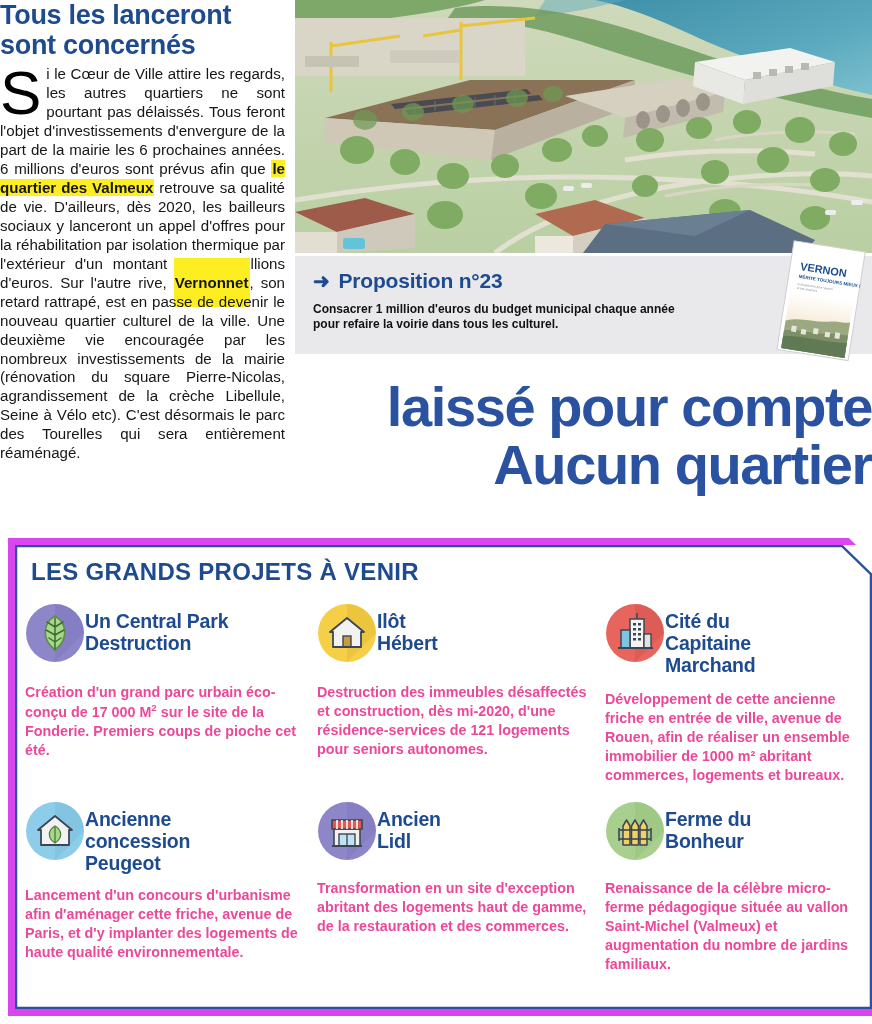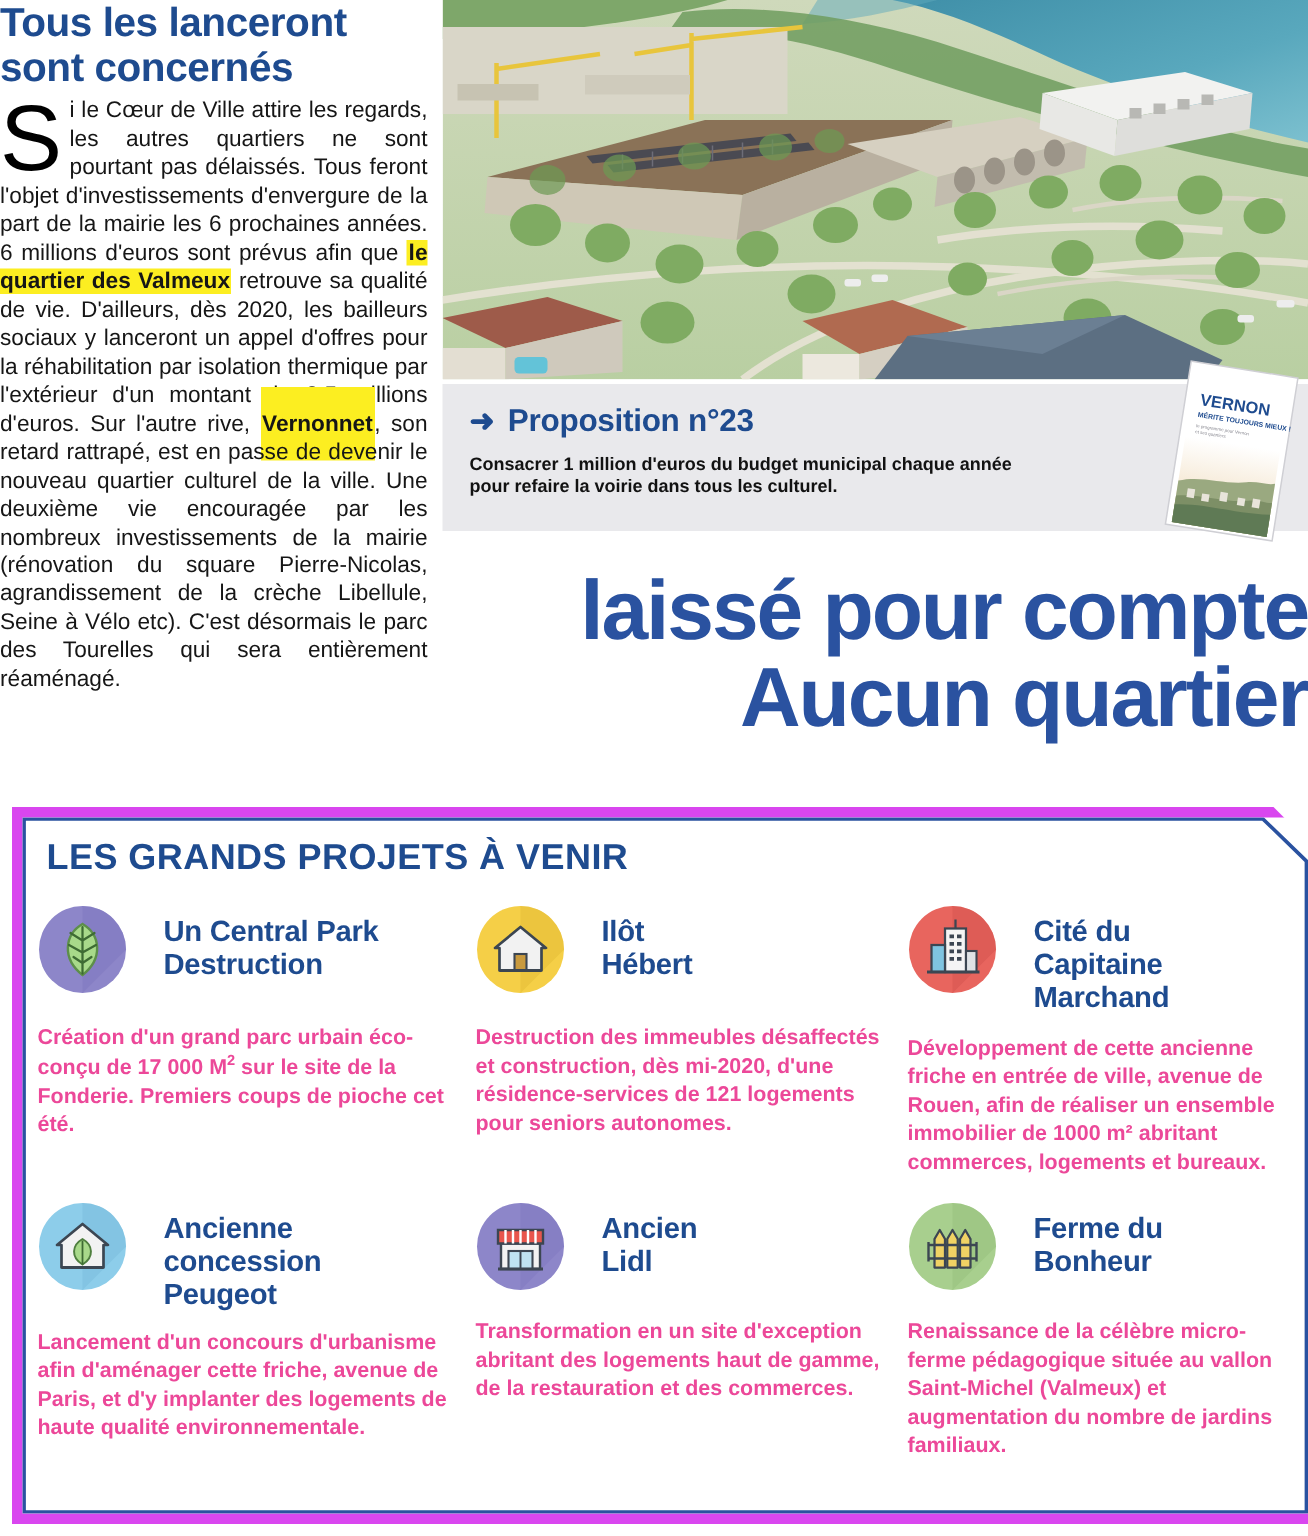--- a/index.html
+++ b/index.html
@@ -161,21 +161,21 @@
     width: 840px;
     display: grid;
     grid-template-columns: 292px 288px 260px;
     row-gap: 0px;
   }
 
   .card { position: relative; padding-right: 12px; }
   .card-head {
     display: flex;
     align-items: flex-start;
-    gap: 24px;
+    gap: 0;
     min-height: 66px;
   }
   .card-icon {
     width: 60px; height: 60px;
     flex: 0 0 60px;
     position: relative;
   }
   .card-title {
     font-size: 19.5px;
     font-weight: bold;

